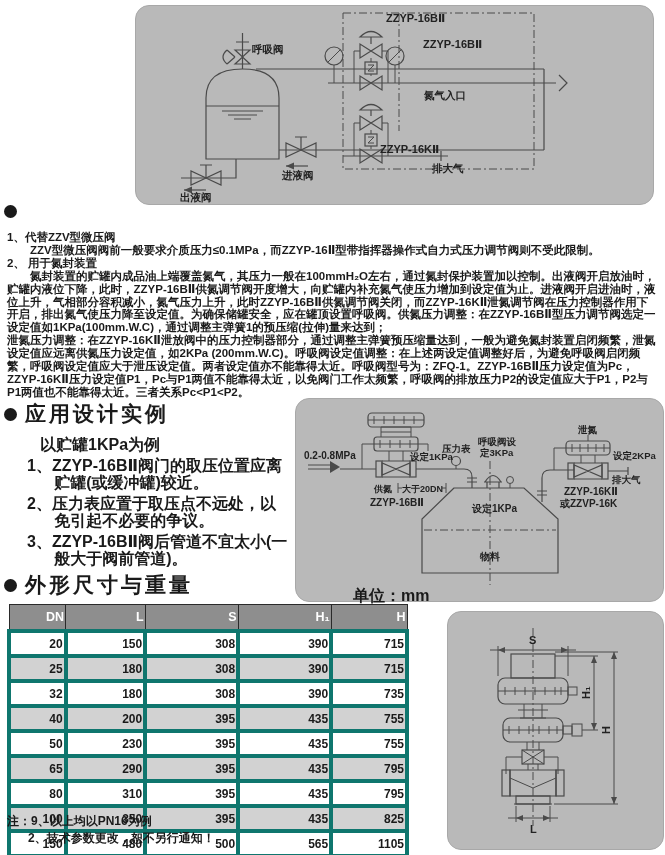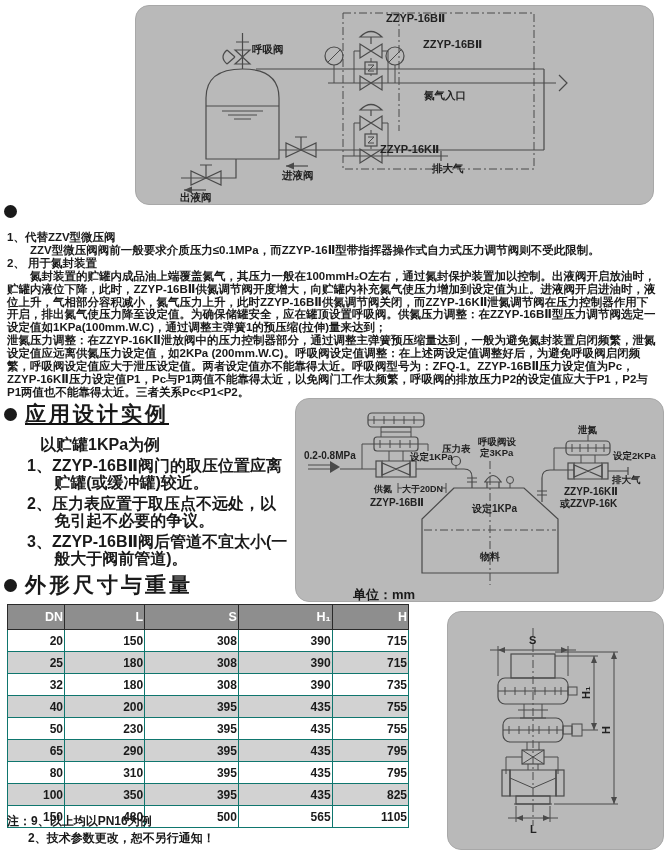--- a/index.html
+++ b/index.html
@@ -19,28 +19,28 @@
   .examples .ln{white-space:nowrap;}
   .examples .ind{text-indent:2em;}
   .examples p{margin:0;}
   .examples .p1{text-indent:2em;}
   .design-list{
     position:absolute;left:27px;top:436px;width:262px;
     font-size:16px;line-height:17px;font-weight:bold;color:#1a1a1a;
   }
   .design-list .intro{margin-left:13px;margin-bottom:4px;}
   .design-item{padding-left:1.7em;text-indent:-1.7em;margin-bottom:4px;}
-  .unit-label{position:absolute;left:353px;top:586px;font-size:13px;font-weight:bold;color:#1a1a1a;}
+  .unit-label{position:absolute;left:353px;top:586px;font-size:16px;font-weight:bold;color:#1a1a1a;}
   .dim-table{
     position:absolute;left:7px;top:604px;width:402px;
     border-collapse:collapse;table-layout:fixed;
     font-size:12px;font-weight:bold;color:#1a1a1a;text-align:right;
   }
   .dim-table th{background:#8e8e8e;color:#ffffff;height:22px;font-size:12.5px;border:1px solid #2a2a2a;}
-  .dim-table td{height:19px;border:1px solid #0f766e;background:#ffffff;}
+  .dim-table td{height:19px;border:4px solid #0f766e;background:#ffffff;}
   .dim-table tr.alt td{background:#d2d2d2;}
   .dim-table th:nth-child(1),.dim-table td:nth-child(1){width:14%;}
   .dim-table th:nth-child(2),.dim-table td:nth-child(2){width:20%;}
   .dim-table th:nth-child(3),.dim-table td:nth-child(3){width:23.5%;}
   .dim-table th:nth-child(4),.dim-table td:nth-child(4){width:23.5%;}
   .dim-table th:nth-child(5),.dim-table td:nth-child(5){width:19%;}
   .notes{position:absolute;left:7px;top:813px;font-size:12px;font-weight:bold;color:#1a1a1a;line-height:17px;}
   .notes .n2{margin-left:21px;}
   .dtext{font-weight:bold;fill:#222;}
   .dln{stroke:#4a4a4a;fill:none;stroke-width:1.2;}
@@ -128,21 +128,21 @@
     <span class="bullet"></span>
   </div>
   <div class="examples">
     <div class="ln">1、代替ZZV型微压阀</div>
     <div class="ind">ZZV型微压阀阀前一般要求介质压力≤0.1MPa，而ZZYP-16Ⅱ型带指挥器操作式自力式压力调节阀则不受此限制。</div>
     <div class="ln">2、 用于氮封装置</div>
     <p class="p1">氮封装置的贮罐内成品油上端覆盖氮气，其压力一般在100mmH₂O左右，通过氮封保护装置加以控制。出液阀开启放油时，贮罐内液位下降，此时，ZZYP-16BⅡ供氮调节阀开度增大，向贮罐内补充氮气使压力增加到设定值为止。进液阀开启进油时，液位上升，气相部分容积减小，氮气压力上升，此时ZZYP-16BⅡ供氮调节阀关闭，而ZZYP-16KⅡ泄氮调节阀在压力控制器作用下开启，排出氮气使压力降至设定值。为确保储罐安全，应在罐顶设置呼吸阀。供氮压力调整：在ZZYP-16BⅡ型压力调节阀选定一设定值如1KPa(100mm.W.C)，通过调整主弹簧1的预压缩(拉伸)量来达到；</p>
     <p>泄氮压力调整：在ZZYP-16KⅡ泄放阀中的压力控制器部分，通过调整主弹簧预压缩量达到，一般为避免氮封装置启闭频繁，泄氮设定值应远离供氮压力设定值，如2KPa (200mm.W.C)。呼吸阀设定值调整：在上述两设定值调整好后，为避免呼吸阀启闭频繁，呼吸阀设定值应大于泄压设定值。两者设定值亦不能靠得太近。呼吸阀型号为：ZFQ-1。ZZYP-16BⅡ压力设定值为Pc，ZZYP-16KⅡ压力设定值P1，Pc与P1两值不能靠得太近，以免阀门工作太频繁，呼吸阀的排放压力P2的设定值应大于P1，P2与P1两值也不能靠得太近。三者关系Pc&lt;P1&lt;P2。</p>
   </div>
 
-  <div class="sec-header" style="top:400px;text-decoration:underline;">
+  <div class="sec-header" style="top:400px;">
     <span class="bullet"></span>
     <span class="sec-title">应用设计实例</span>
   </div>
   <div class="design-list">
     <div class="intro">以贮罐1KPa为例</div>
     <div class="design-item">1、ZZYP-16BⅡ阀门的取压位置应离贮罐(或缓冲罐)较近。</div>
     <div class="design-item">2、压力表应置于取压点不远处，以免引起不必要的争议。</div>
     <div class="design-item">3、ZZYP-16BⅡ阀后管道不宜太小(一般大于阀前管道)。</div>
   </div>
 

